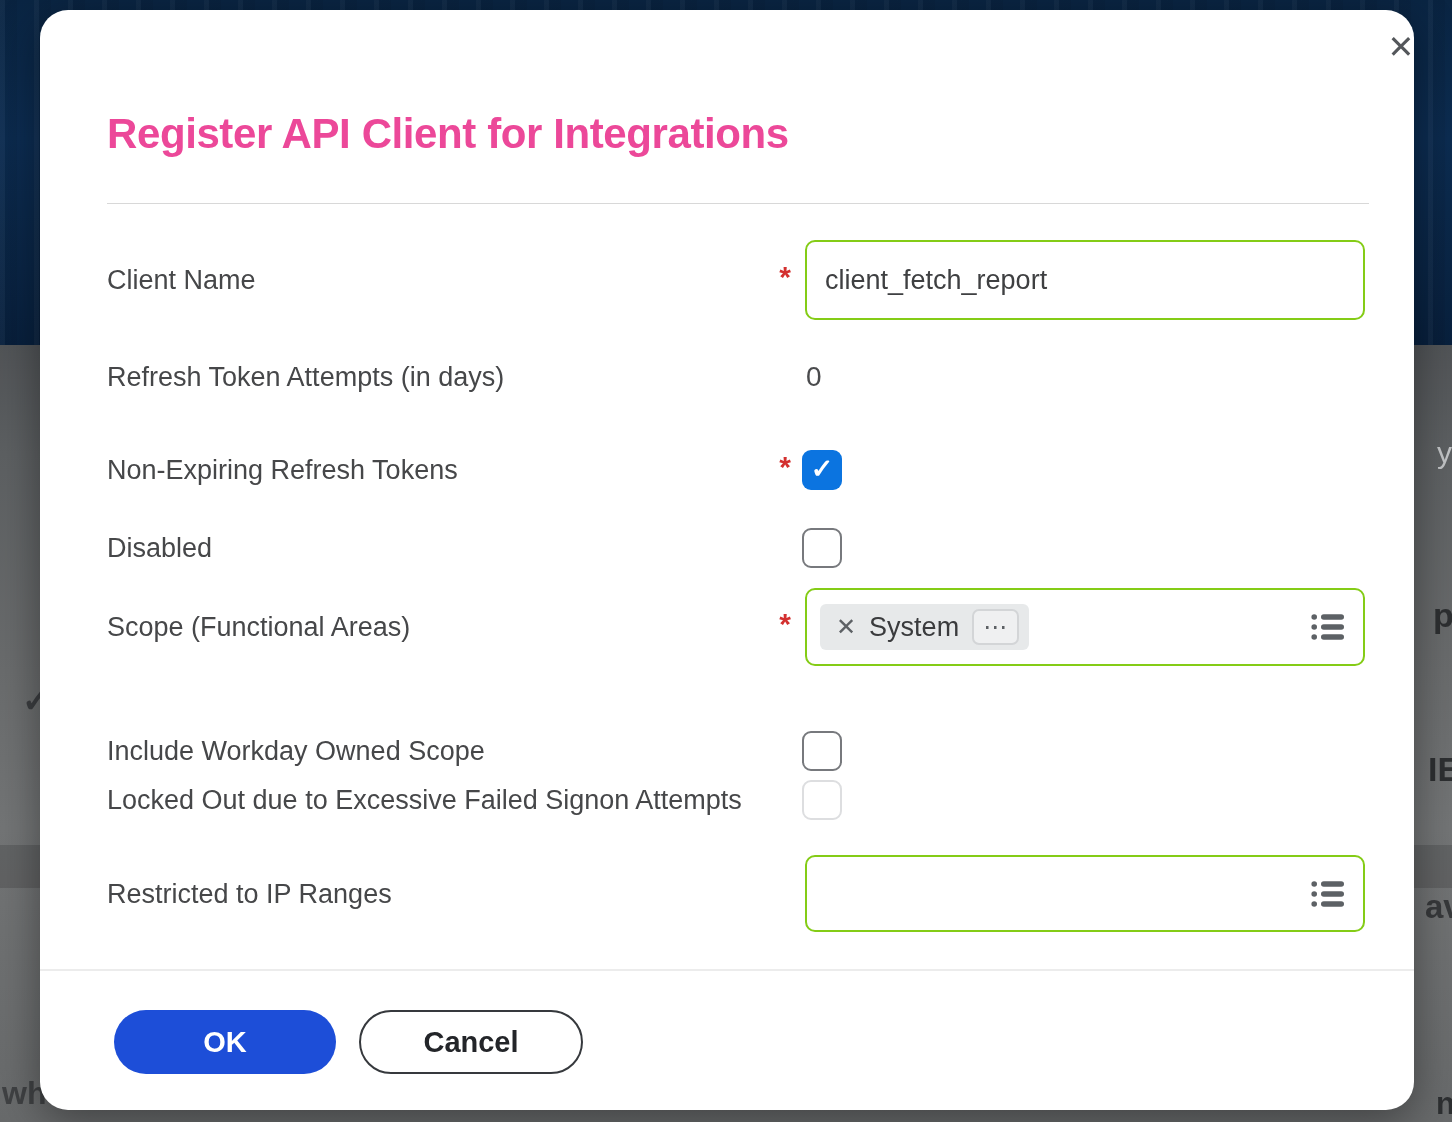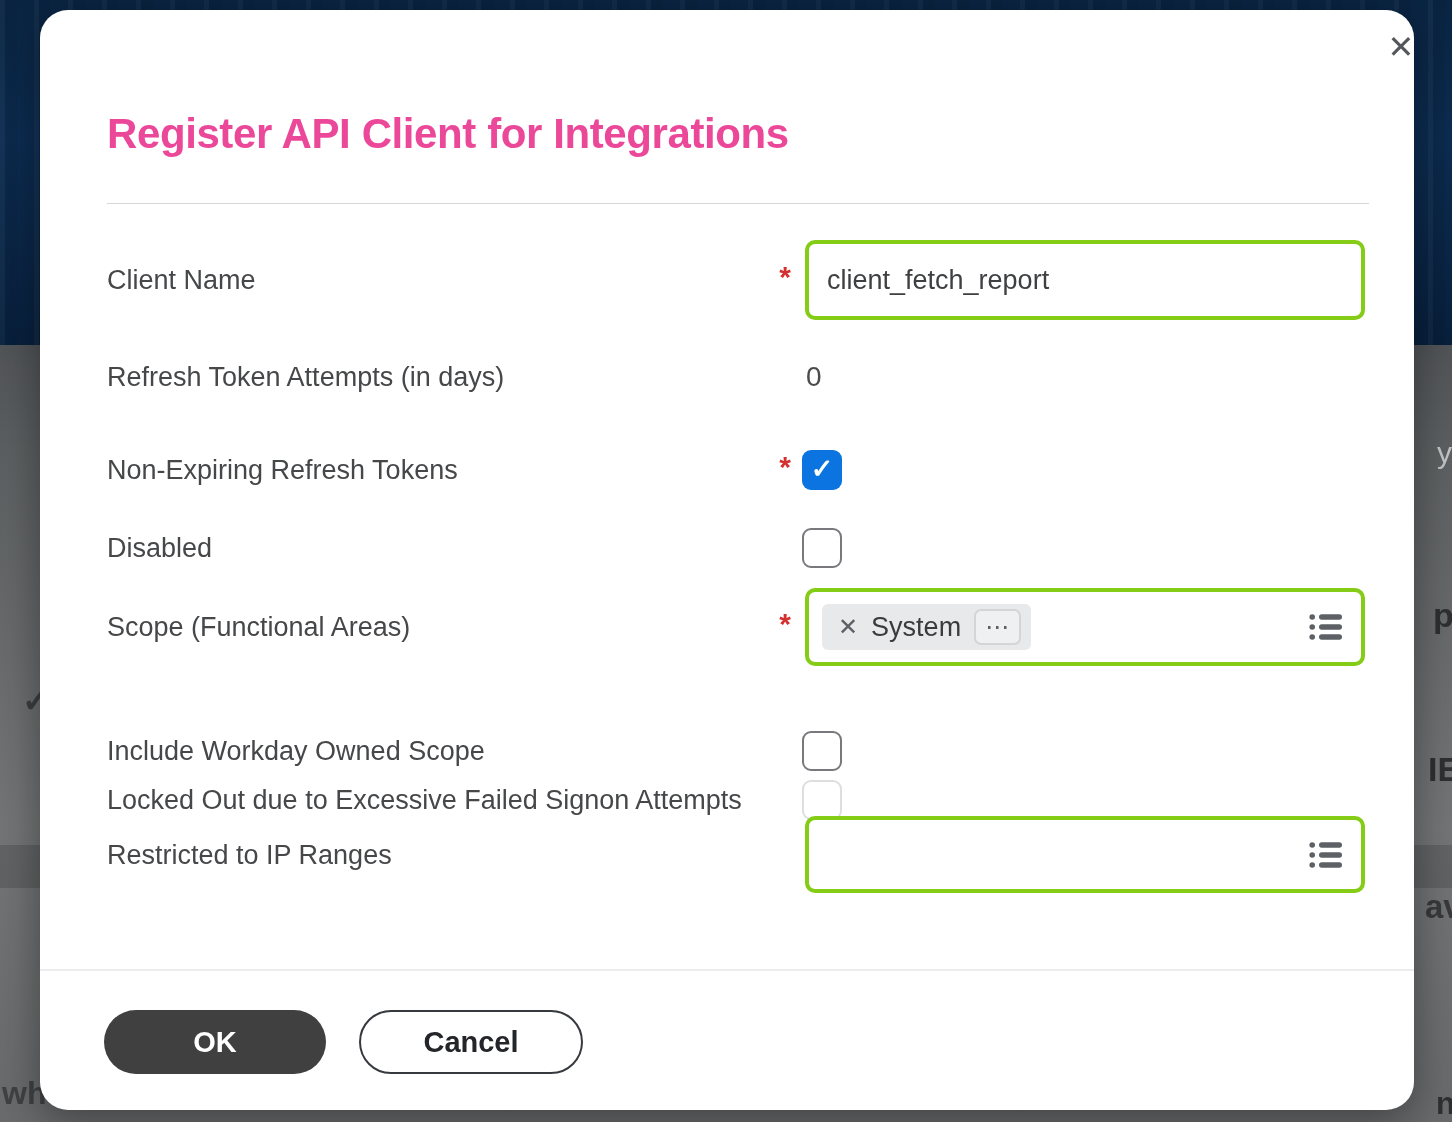--- a/index.html
+++ b/index.html
@@ -38,31 +38,31 @@
 
   
   .field { position:absolute; left:67px; width:1300px; }
   .f1 { top:230px; height:80px; }
   .f2 { top:340px; height:54px; }
   .f3 { top:440px; height:40px; }
   .f4 { top:518px; height:40px; }
   .f5 { top:578px; height:78px; }
   .f6 { top:692px; height:40px;margin-top:29px; }
   .f7 { top:770px; height:40px; }
-  .f8 { top:806px; height:77px; }
+  .f8 { top:845px; height:77px; }
 
   .field .label { position:absolute; left:0; top:50%; transform:translateY(-50%);
     font-size:27px; font-weight:500; color:#464749; white-space:nowrap; }
   .field .req { position:absolute; left:664px; width:28px; text-align:center; top:50%;
     transform:translateY(-58%); color:#d3302f; font-size:30px; font-weight:700; }
   .static-value { position:absolute; left:699px; top:50%; transform:translateY(-50%);
     font-size:28px; color:#4a4b4d; }
 
   .text-input, .select-input { position:absolute; left:698px; top:0; width:560px; height:100%;
-    border:4px solid #84cc16; border-radius:10px; background:#fff; }
+    border:2px solid #84cc16; border-radius:10px; background:#fff; }
   .text-input { padding:0 54px 0 18px; font-size:27px; color:#3f4042; font-family:"Liberation Sans", sans-serif; outline:none; }
 
   .select-input { display:flex; align-items:center; padding:0 56px 0 13px; }
   .tag-pill { display:flex; align-items:center; gap:13px; height:46px; padding:0 10px 0 16px;
     background:#e7e9ea; border-radius:6px; }
   .tag-remove { font-size:24px; color:#5d6165; line-height:1; cursor:pointer; }
   .tag-text { font-size:27px; color:#3a3b3d; }
   .tag-more { display:flex; align-items:center; justify-content:center; height:36px; padding:0 9px;
     border:2px solid #d3d5d7; border-radius:7px; background:#eff0f1; color:#5c6064;
     font-size:24px; letter-spacing:1px; line-height:1; cursor:pointer; }
@@ -73,21 +73,21 @@
     display:flex; align-items:center; justify-content:center; }
   .checkbox.checked { border:none; background:#0b74e0; }
   .checkbox.checked .check { color:#fff; font-size:27px; font-weight:700; line-height:1; transform:translateY(-1px); }
   .checkbox.cb-disabled { border-color:#dddee0; cursor:default; }
 
   .footer-divider { position:absolute; left:0; top:959px; width:100%; height:2px; background:#ececec; }
 
   .btn { position:absolute; top:1000px; height:64px; border-radius:32px; font-size:29px;
     font-weight:700; font-family:"Liberation Sans", sans-serif; cursor:pointer;
     display:flex; align-items:center; justify-content:center; }
-  .btn-ok { left:64px; width:222px; background:#404040; border:none; color:#ffffff; }
+  .btn-ok { left:74px; width:222px; background:#1d4ed8; border:none; color:#ffffff; }
   .btn-cancel { left:319px; width:224px; background:#ffffff; border:2.5px solid #36393d; color:#232529; }
 </style>
 </head>
 <body>
 
 <div class="screen">
 
   <div class="backdrop">
     <div class="bd-gray"></div>
     <div class="bd-navy"></div>

